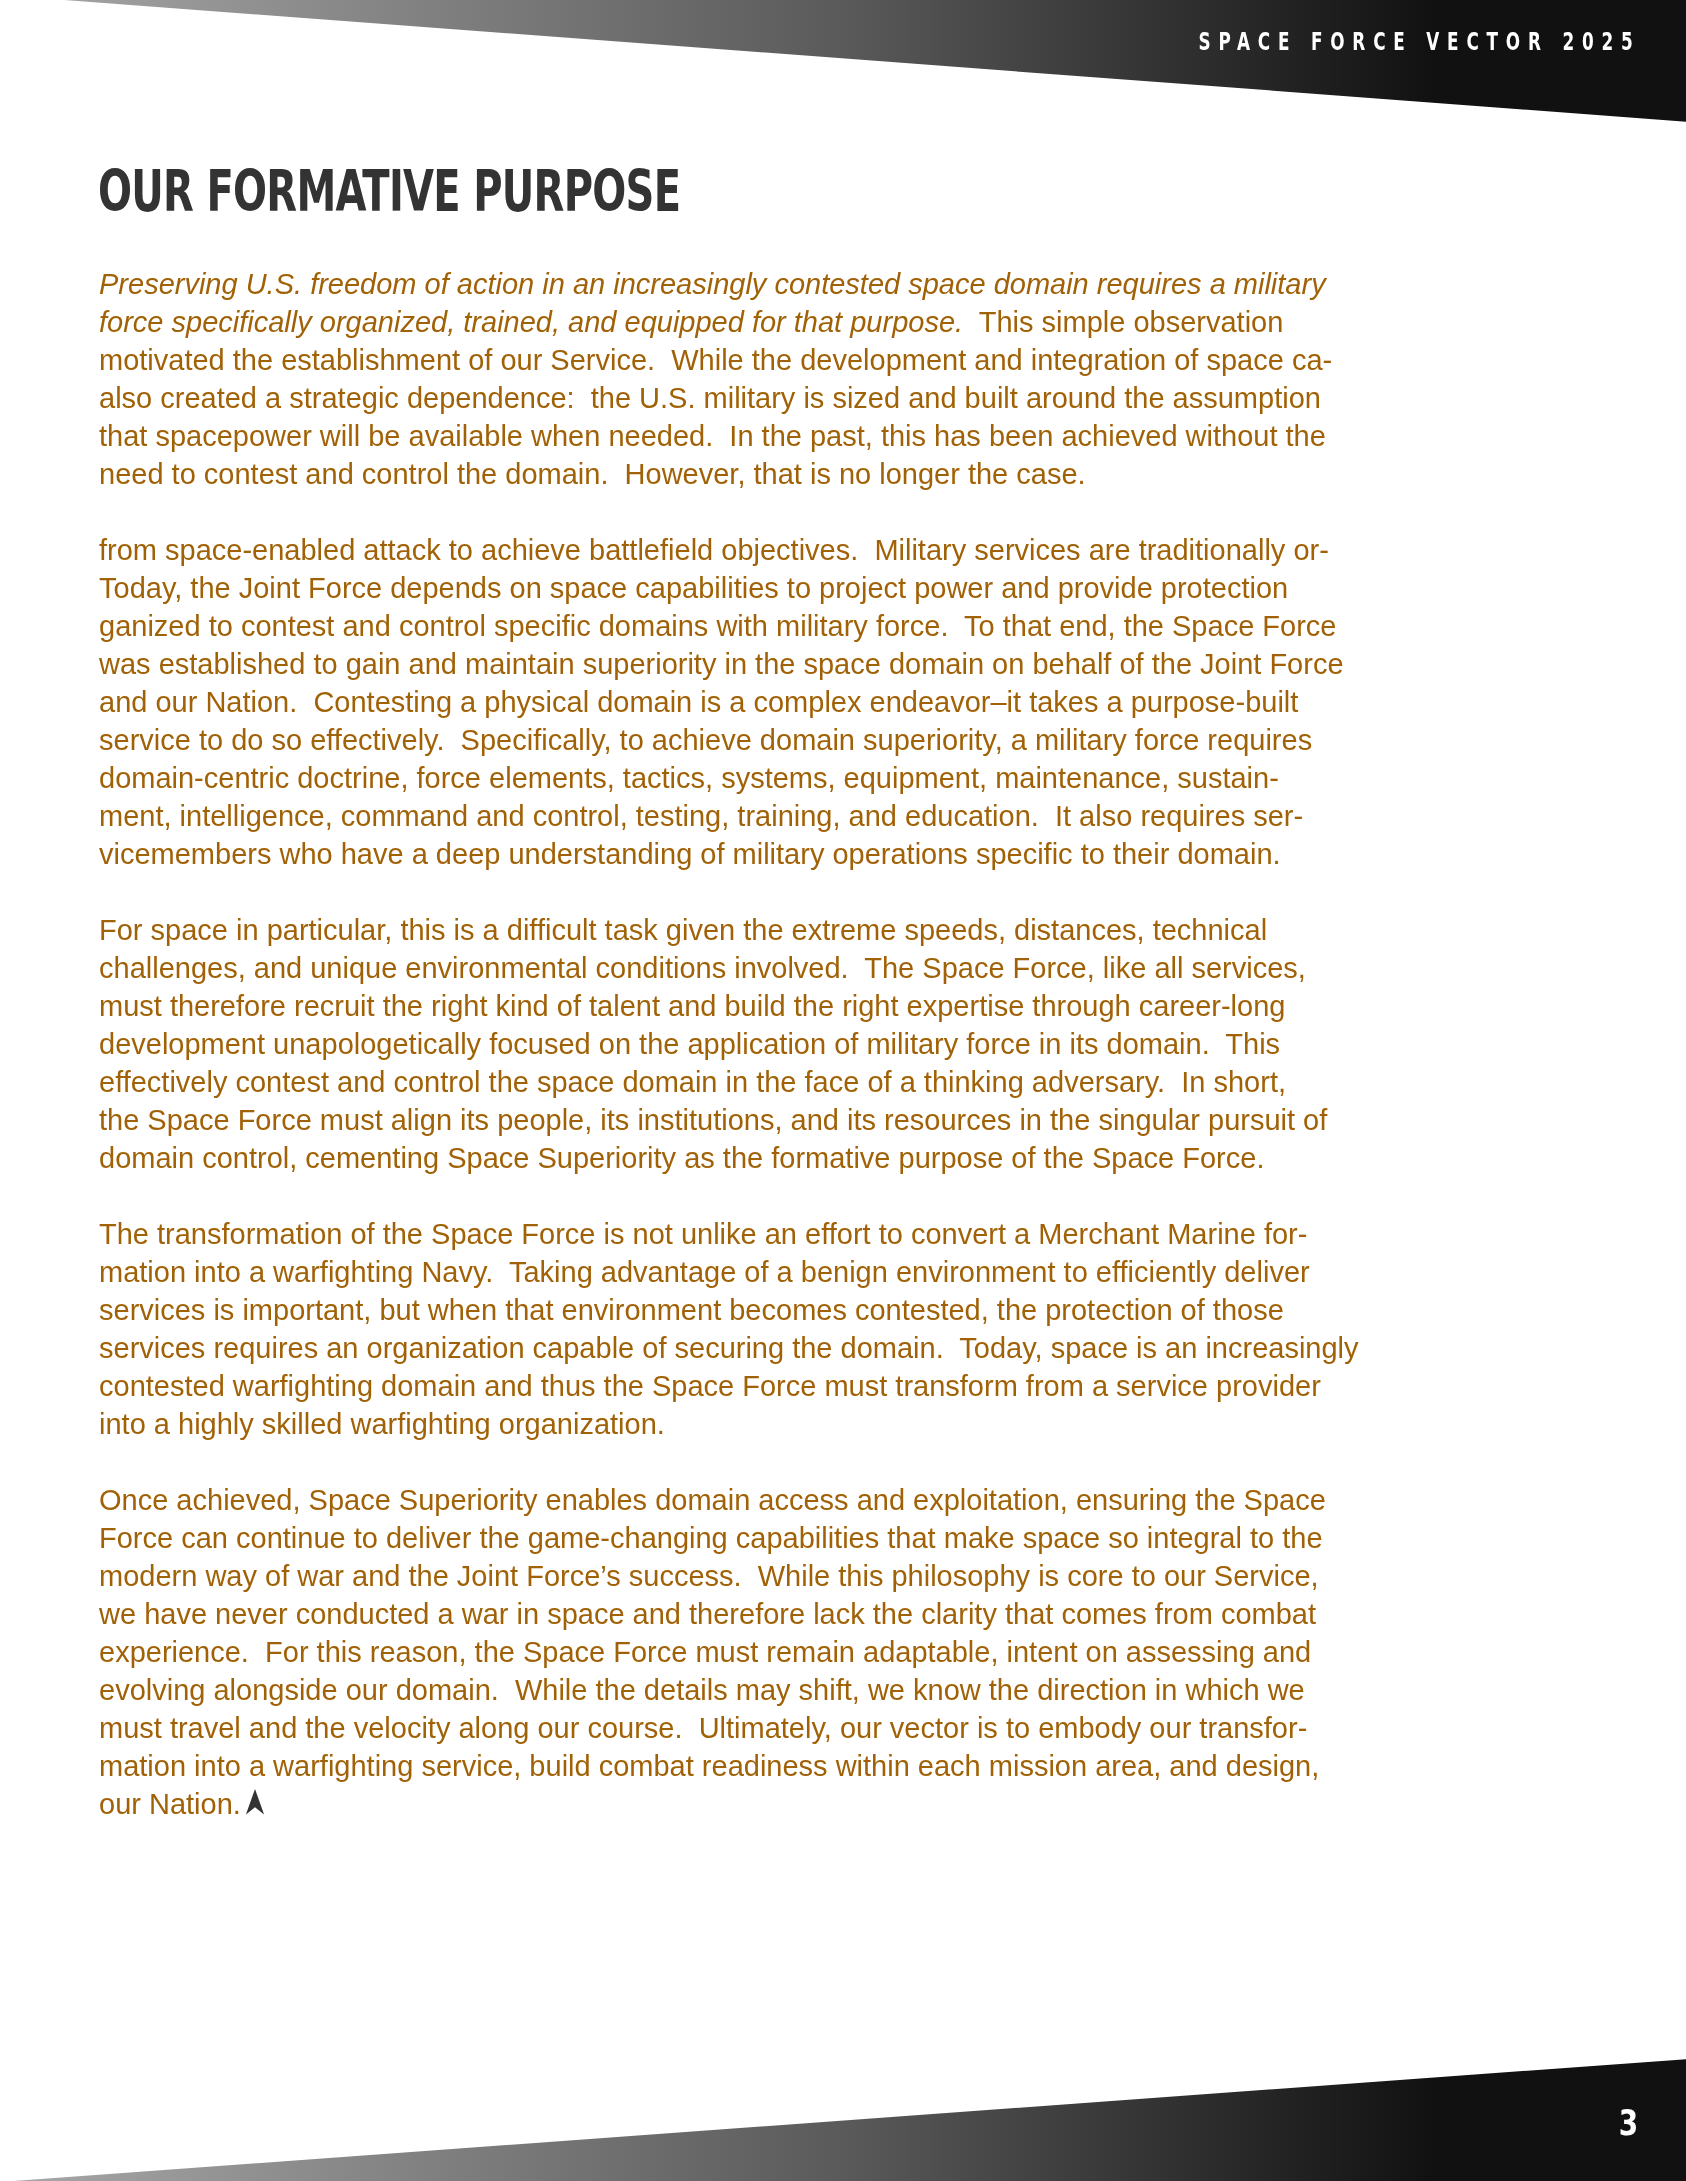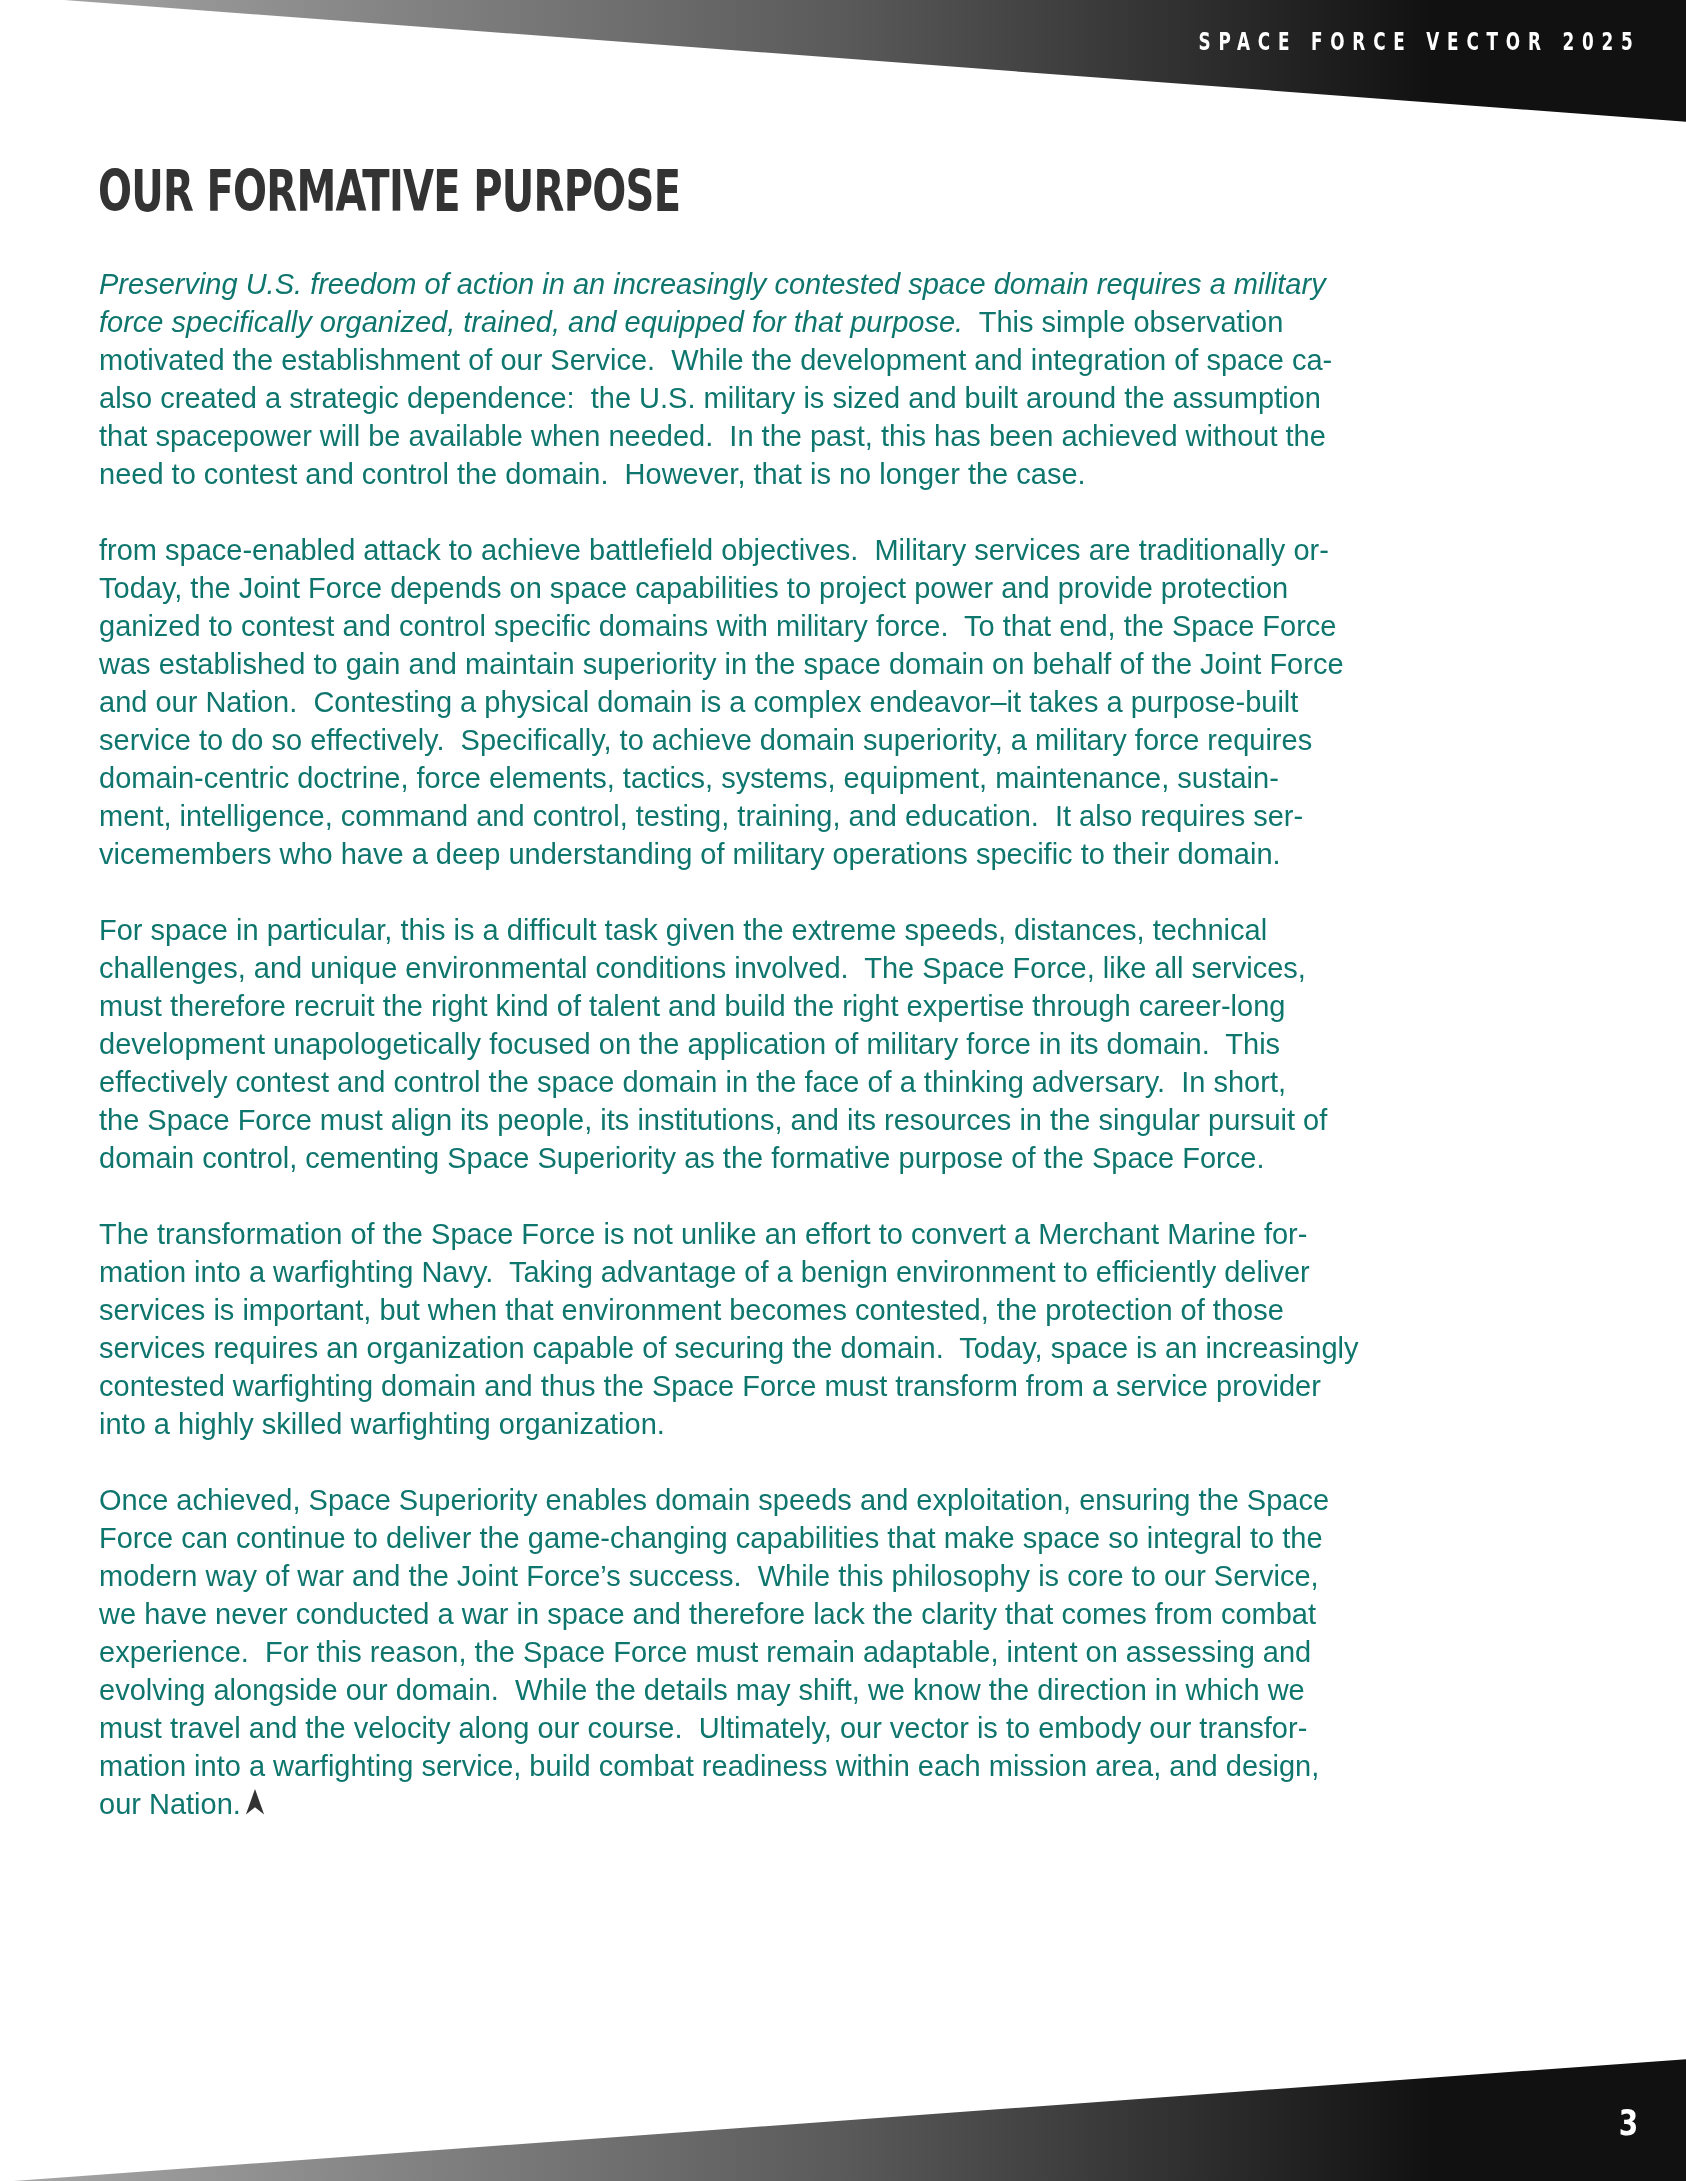--- a/index.html
+++ b/index.html
@@ -29,21 +29,21 @@
     position: absolute; left: 98px; top: 158px; margin: 0;
     color: #333333;
     font-family: "DejaVu Sans Condensed", "DejaVu Sans", sans-serif;
     font-weight: bold; font-size: 57px; letter-spacing: -0.9px;
     transform: scaleX(0.78); transform-origin: left center;
     white-space: nowrap;
   }
   .body {
     position: absolute; left: 99px; top: 265px; width: 1561px;
     font-family: "Liberation Sans", sans-serif;
-    font-size: 29px; color: #0f766e;
+    font-size: 29px; color: #a16207;
   }
   .para { margin: 0 0 38px 0; }
   .line { display: block; height: 38px; line-height: 38px; white-space: pre; }
   .italic { font-style: italic; }
   .arrow-icon { display: inline-block; vertical-align: -1.8px; margin-left: 3.7px; }
 </style>
 </head>
 <body>
 
 <svg class="band-top" viewBox="0 0 1836 140" preserveAspectRatio="none">
@@ -92,21 +92,21 @@
     </p>
     <p class="para">
       <span class="line"><span>The transformation of the Space Force is not unlike an effort to convert a Merchant Marine for-</span></span>
       <span class="line"><span>mation into a warfighting Navy.  Taking advantage of a benign environment to efficiently deliver</span></span>
       <span class="line"><span>services is important, but when that environment becomes contested, the protection of those</span></span>
       <span class="line"><span>services requires an organization capable of securing the domain.  Today, space is an increasingly</span></span>
       <span class="line"><span>contested warfighting domain and thus the Space Force must transform from a service provider</span></span>
       <span class="line"><span>into a highly skilled warfighting organization.</span></span>
     </p>
     <p class="para">
-      <span class="line"><span>Once achieved, Space Superiority enables domain speeds and exploitation, ensuring the Space</span></span>
+      <span class="line"><span>Once achieved, Space Superiority enables domain access and exploitation, ensuring the Space</span></span>
       <span class="line"><span>Force can continue to deliver the game-changing capabilities that make space so integral to the</span></span>
       <span class="line"><span>modern way of war and the Joint Force’s success.  While this philosophy is core to our Service,</span></span>
       <span class="line"><span>we have never conducted a war in space and therefore lack the clarity that comes from combat</span></span>
       <span class="line"><span>experience.  For this reason, the Space Force must remain adaptable, intent on assessing and</span></span>
       <span class="line"><span>evolving alongside our domain.  While the details may shift, we know the direction in which we</span></span>
       <span class="line"><span>must travel and the velocity along our course.  Ultimately, our vector is to embody our transfor-</span></span>
       <span class="line"><span>mation into a warfighting service, build combat readiness within each mission area, and design,</span></span>
       <span class="line"><span>our Nation.</span><svg class="arrow-icon" width="20" height="27.5" viewBox="0 0 22 30">
           <polygon points="11,1 21,29 11,21 1,29" fill="#333333"></polygon>
         </svg></span>

